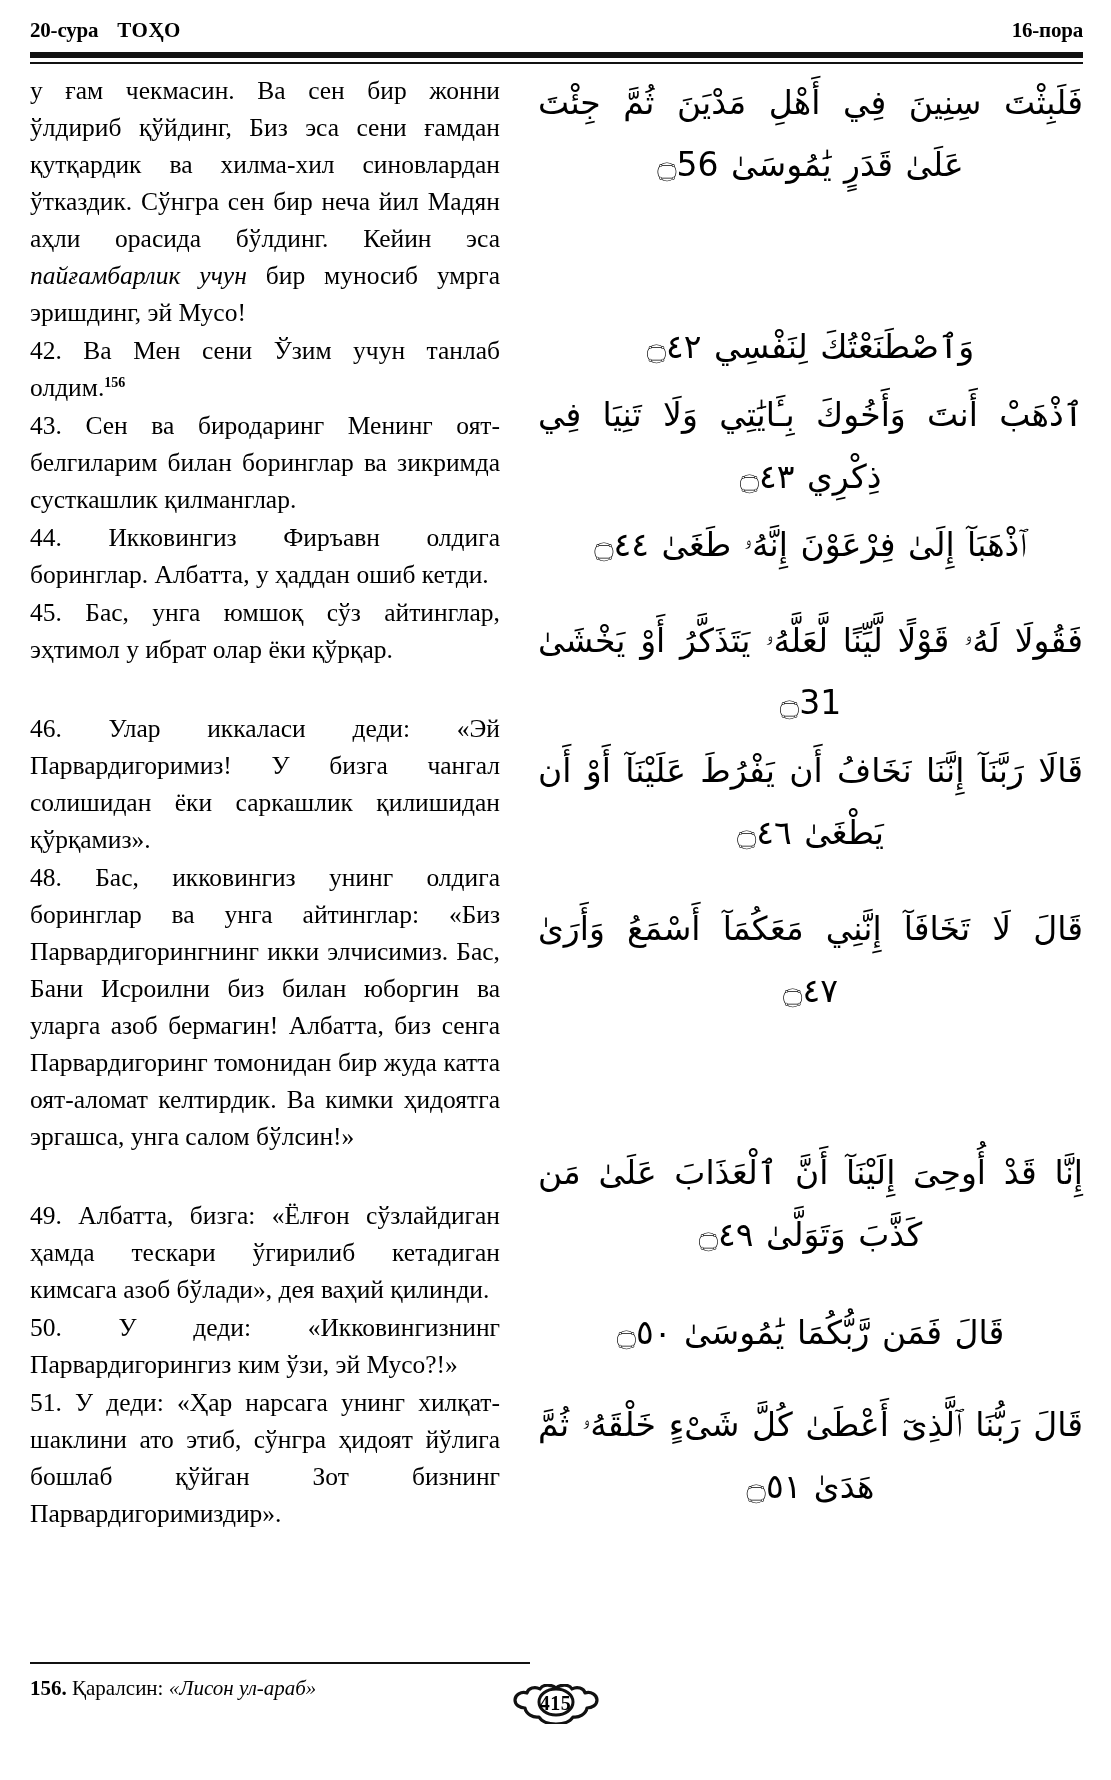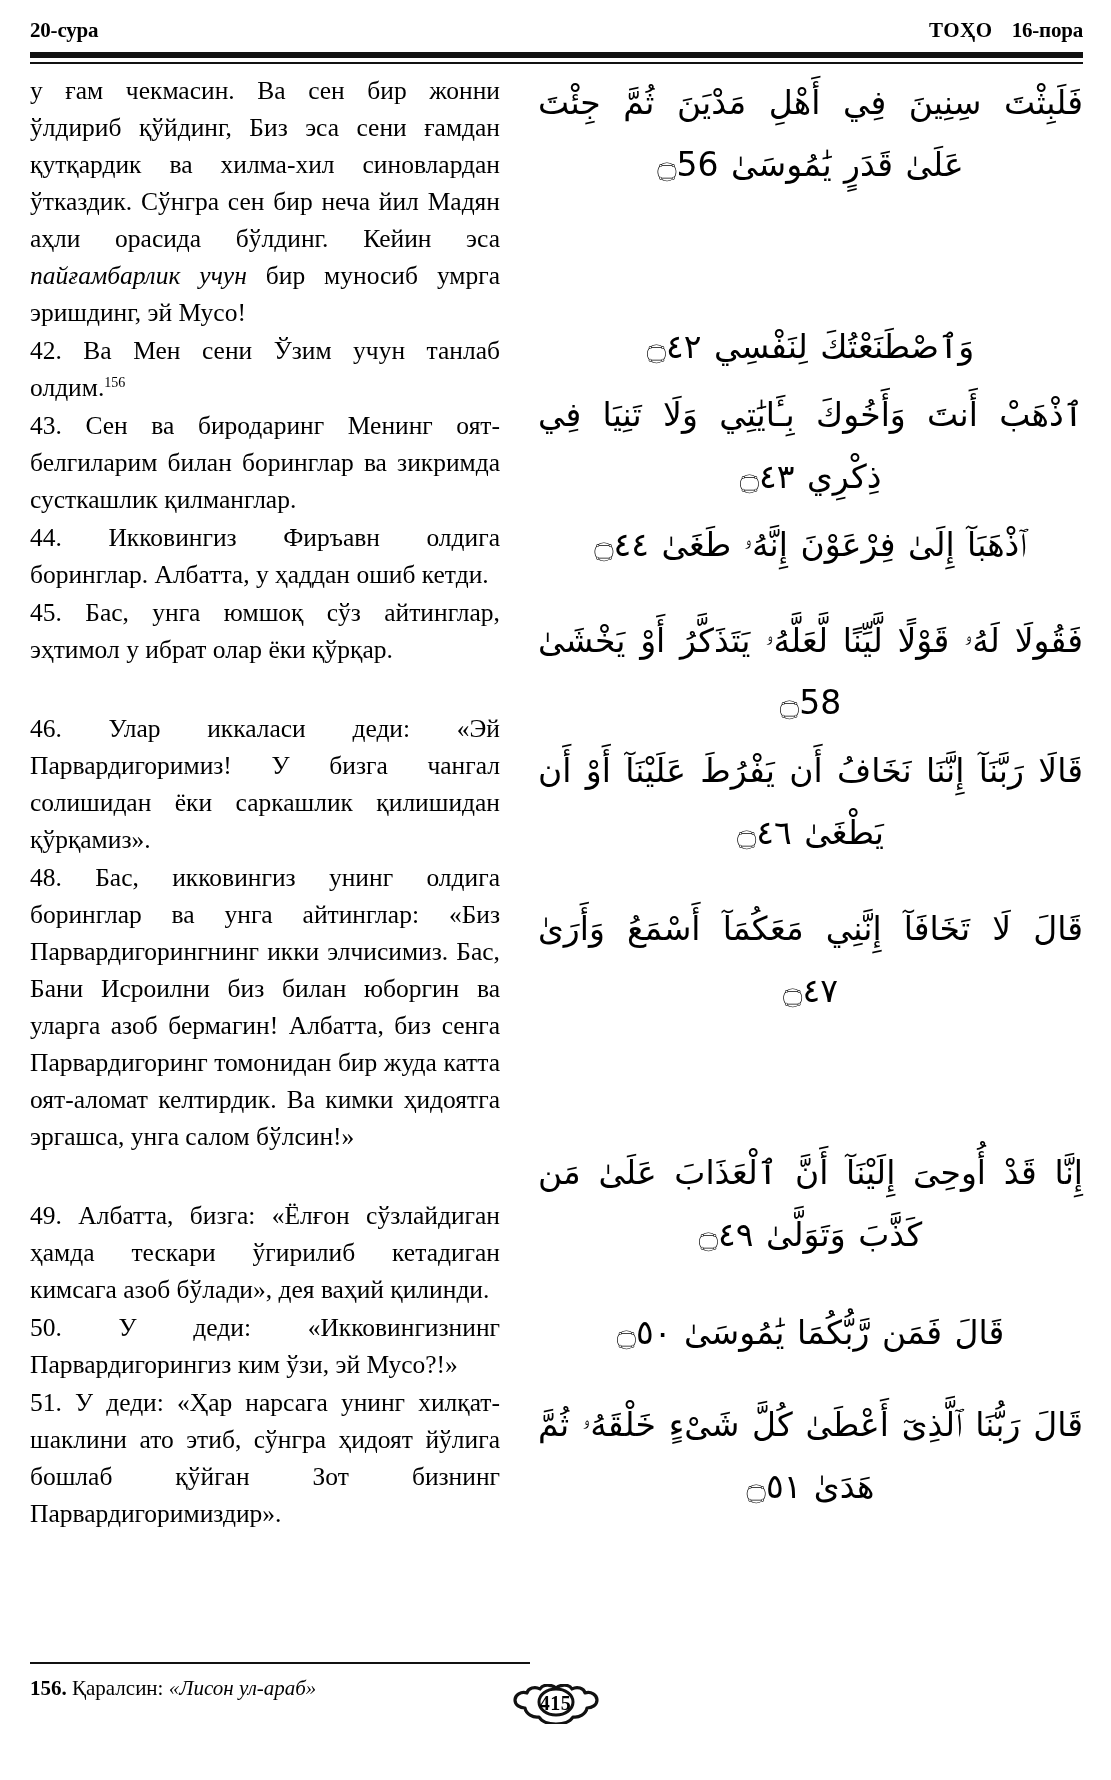--- a/index.html
+++ b/index.html
@@ -33,21 +33,21 @@
     display: flex;
     align-items: flex-start;
     justify-content: space-between;
     font-family: "Liberation Serif", "DejaVu Serif", serif;
     font-weight: bold;
     font-size: 21px;
     letter-spacing: -0.2px;
     gap: 19px;
   }
   .header .h-left  { text-align: left; }
-  .header .h-mid   { text-align: right; flex: 1; letter-spacing: 0.5px; }
+  .header .h-mid   { text-align: left; flex: 1; letter-spacing: 0.5px; }
   .header .h-right { text-align: right; }
 
   .rule-thick {
     position: absolute;
     top: 52px;
     left: 30px;
     right: 28px;
     height: 6px;
     background: #111;
   }
@@ -89,21 +89,21 @@
     line-height: 37px;
     text-align: justify;
     text-justify: inter-word;
     margin: 0 0 1px 0;
     hyphens: manual;
   }
   .uz-para.spaced { margin-top: 42px; }
   .uz-para .ital { font-style: italic; }
   .uz-para sup {
     font-size: 0.55em;
-    font-weight: normal;
+    font-weight: bold;
     vertical-align: super;
     line-height: 0;
   }
 
   
   .ar-verse {
     font-family: "DejaVu Sans", "Liberation Sans", sans-serif;
     font-size: 33px;
     line-height: 62px;
     text-align: justify;
@@ -187,21 +187,21 @@
         <p class="uz-para">48. Бас, икковингиз унинг олдига боринглар ва унга айтинглар: «Биз Парвардигорингнинг икки элчисимиз. Бас, Бани Исроилни биз билан юборгин ва уларга азоб бермагин! Албатта, биз сенга Парвардигоринг томонидан бир жуда катта оят-аломат келтирдик. Ва кимки ҳидоятга эргашса, унга салом  бўлсин!»</p>
         <p class="uz-para spaced">49. Албатта, бизга: «Ёлғон сўзлайдиган ҳамда тескари ўгирилиб кетадиган кимсага азоб бўлади», дея ваҳий қилинди.</p>
         <p class="uz-para">50. У деди: «Икковингизнинг Парвардигорингиз ким ўзи, эй Мусо?!»</p>
         <p class="uz-para">51. У деди: «Ҳар нарсага унинг хилқат-шаклини ато этиб, сўнгра ҳидоят йўлига бошлаб қўйган Зот бизнинг Парвардигоримиздир».</p>
       </div>
     <div class="col-ar" id="ar-col">
         <p class="ar-verse ar-block" style="margin-top: 0px;">فَلَبِثْتَ سِنِينَ فِي أَهْلِ مَدْيَنَ ثُمَّ جِئْتَ عَلَىٰ قَدَرٍ يَٰمُوسَىٰ ۝56</p>
         <p class="ar-verse ar-block" style="margin-top: 120px;">وَٱصْطَنَعْتُكَ لِنَفْسِي ۝٤٢</p>
         <p class="ar-verse ar-block" style="margin-top: 6px;">ٱذْهَبْ أَنتَ وَأَخُوكَ بِـَٔايَٰتِي وَلَا تَنِيَا فِي ذِكْرِي ۝٤٣</p>
         <p class="ar-verse ar-block" style="margin-top: 6px;">ٱذْهَبَآ إِلَىٰ فِرْعَوْنَ إِنَّهُۥ طَغَىٰ ۝٤٤</p>
-        <p class="ar-verse ar-block" style="margin-top: 34px;">فَقُولَا لَهُۥ قَوْلًا لَّيِّنًا لَّعَلَّهُۥ يَتَذَكَّرُ أَوْ يَخْشَىٰ ۝58</p>
+        <p class="ar-verse ar-block" style="margin-top: 34px;">فَقُولَا لَهُۥ قَوْلًا لَّيِّنًا لَّعَلَّهُۥ يَتَذَكَّرُ أَوْ يَخْشَىٰ ۝31</p>
         <p class="ar-verse ar-block" style="margin-top: 6px;">قَالَا رَبَّنَآ إِنَّنَا نَخَافُ أَن يَفْرُطَ عَلَيْنَآ أَوْ أَن يَطْغَىٰ ۝٤٦</p>
         <p class="ar-verse ar-block" style="margin-top: 34px;">قَالَ لَا تَخَافَآ إِنَّنِي مَعَكُمَآ أَسْمَعُ وَأَرَىٰ ۝٤٧</p>
         <p class="ar-verse ar-block" style="margin-top: 120px;">إِنَّا قَدْ أُوحِىَ إِلَيْنَآ أَنَّ ٱلْعَذَابَ عَلَىٰ مَن كَذَّبَ وَتَوَلَّىٰ ۝٤٩</p>
         <p class="ar-verse ar-block" style="margin-top: 36px;">قَالَ فَمَن رَّبُّكُمَا يَٰمُوسَىٰ ۝٥٠</p>
         <p class="ar-verse ar-block" style="margin-top: 30px;">قَالَ رَبُّنَا ٱلَّذِىٓ أَعْطَىٰ كُلَّ شَىْءٍ خَلْقَهُۥ ثُمَّ هَدَىٰ ۝٥١</p>
       </div>
   </div>
 
   <div class="footnote-rule"></div>
   <div class="footnote">

